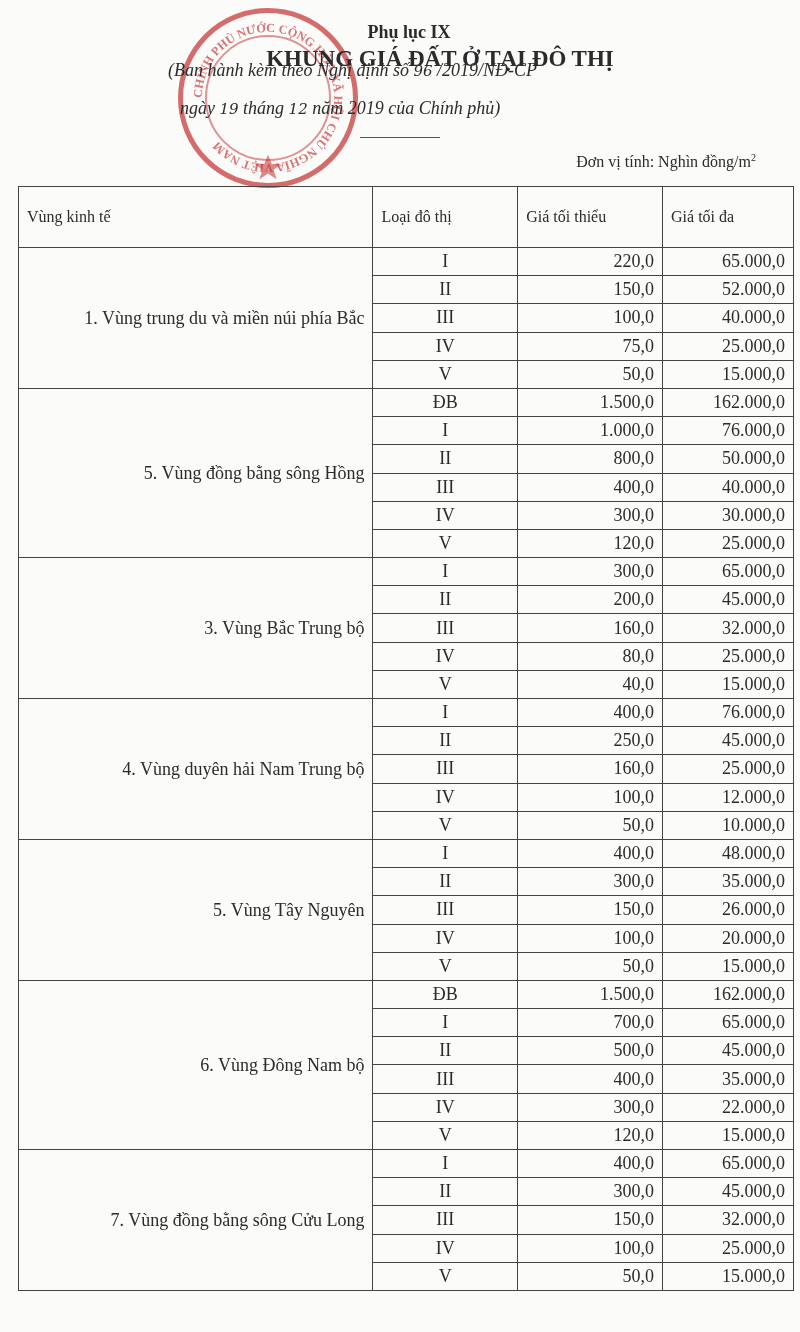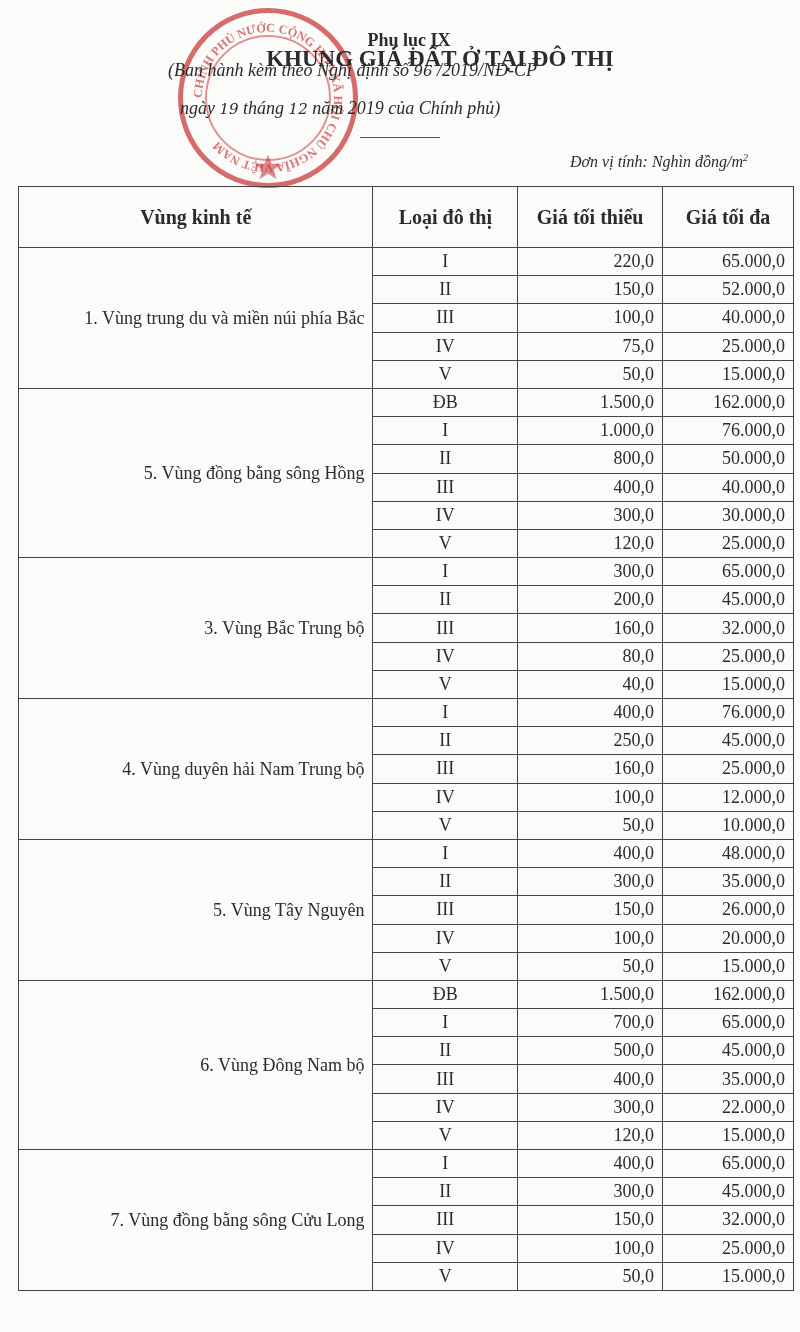--- a/index.html
+++ b/index.html
@@ -18,40 +18,40 @@
   }
   .stamp-inner {
     position:absolute; left:22px; top:22px; right:22px; bottom:22px;
     border-radius:50%; border:2px solid rgba(200,60,60,0.55);
   }
   .stamp-ring-text {
     position:absolute; inset:0;
   }
   .stamp-ring-text svg { width:100%; height:100%; }
   .header { position:absolute; left:0; top:0; width:800px; }
-  .h-title1 { position:absolute; top:30px; left:0; width:760px; text-align:center; font-weight:bold; font-size:18px; padding-left:58px; box-sizing:border-box; }
+  .h-title1 { position:absolute; top:22px; left:0; width:760px; text-align:center; font-weight:bold; font-size:18px; padding-left:58px; box-sizing:border-box; }
   .h-title2 { position:absolute; top:46px; left:0; width:760px; text-align:center; font-weight:bold; font-size:23px; padding-left:120px; box-sizing:border-box; }
   .h-sub1 { position:absolute; top:60px; left:168px; font-style:italic; font-size:18px; }
   .h-sub2 { position:absolute; top:98px; left:180px; font-style:italic; font-size:18px; }
   .h-sub1 .hw, .h-sub2 .hw { font-family:"DejaVu Serif", serif; font-style:italic; font-size:15px; }
   .h-rule { position:absolute; top:137px; left:360px; width:80px; height:1px; background:#555; }
-  .unit { position:absolute; top:152px; right:52px; font-style:italic; font-size:16px;text-align:center; }
+  .unit { position:absolute; top:152px; right:44px; font-size:16px;text-align:center; }
   .unit sup { font-size:10px; }
 
   table.grid {
     position:absolute; left:18px; top:186px;
     width:776px;
     border-collapse:collapse;
     font-size:18px;
   }
   table.grid th, table.grid td {
     border:1.5px solid #444;
     padding:0 8px;
   }
-  table.grid th { height:60px; font-weight:bold; text-align:center; font-size:20px; }
+  table.grid th { height:60px; font-weight:normal; text-align:left; font-size:16px; }
   table.grid td { height:27.2px; }
   td.region { vertical-align:middle; text-align:right; padding-left:8px; line-height:26px; }
   td.type { text-align:center; }
   td.num { text-align:right; padding-right:10px; }
   col.c1 { width:355px; }
   col.c2 { width:145px; }
   col.c3 { width:145px; }
   col.c4 { width:131px; }
 </style>
 </head>

